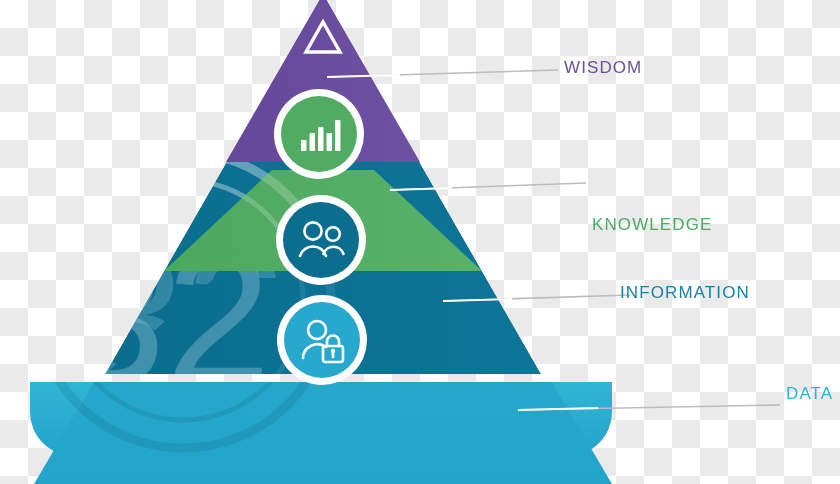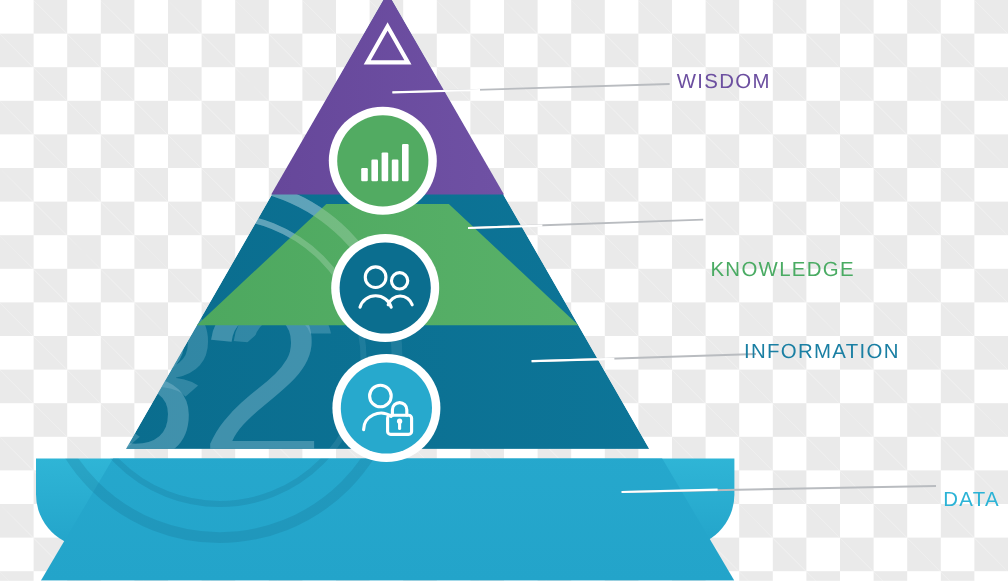--- a/index.html
+++ b/index.html
@@ -20,21 +20,21 @@
   .label{
     position:absolute;
     font-size:17px;
     letter-spacing:1.1px;
     white-space:nowrap;
     font-weight:400;
   }
   #lbl-wisdom{left:564px;top:58px;color:#6c4fa0;}
   #lbl-knowledge{left:592px;top:171px;color:#4aab63;margin-top:44px;}
   #lbl-information{left:620px;top:283px;color:#1a7fa3;}
-  #lbl-data{left:786px;top:407px;color:#2bb3d6;}
+  #lbl-data{left:786px;top:384px;color:#2bb3d6;}
 </style>
 </head>
 <body>
 
 <div id="stage">
 
   <svg width="840" height="484" viewBox="0 0 840 484">
     <defs>
       <clipPath id="clip-wisdom">
         <path d="M323 -6 L420 162 L226 162 Z"></path>

